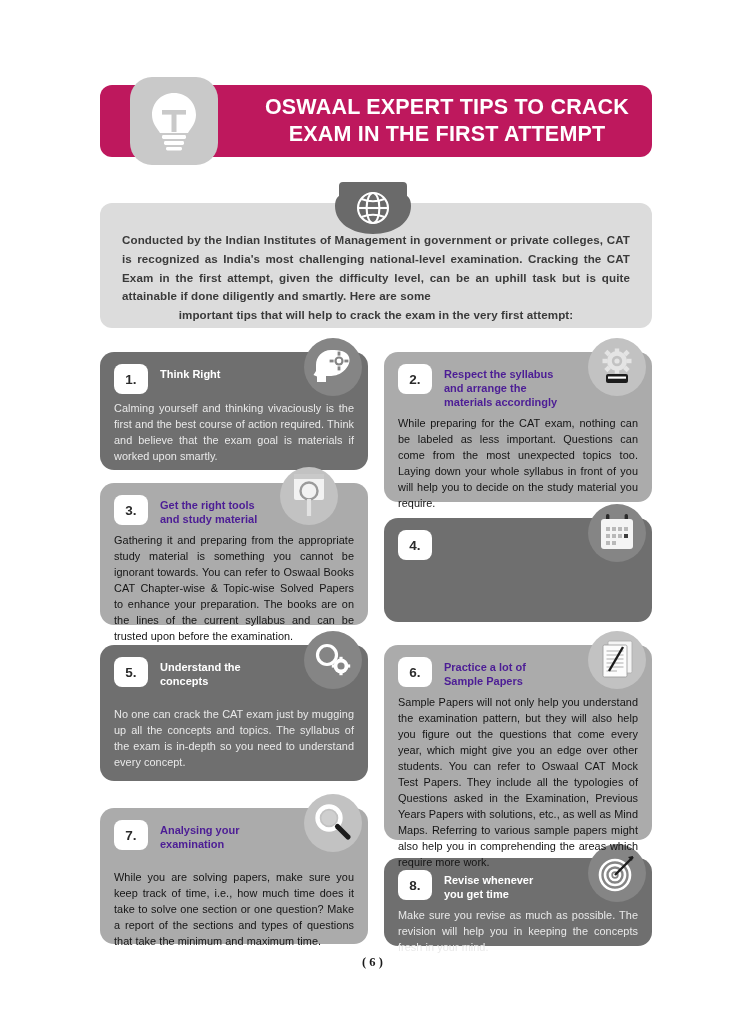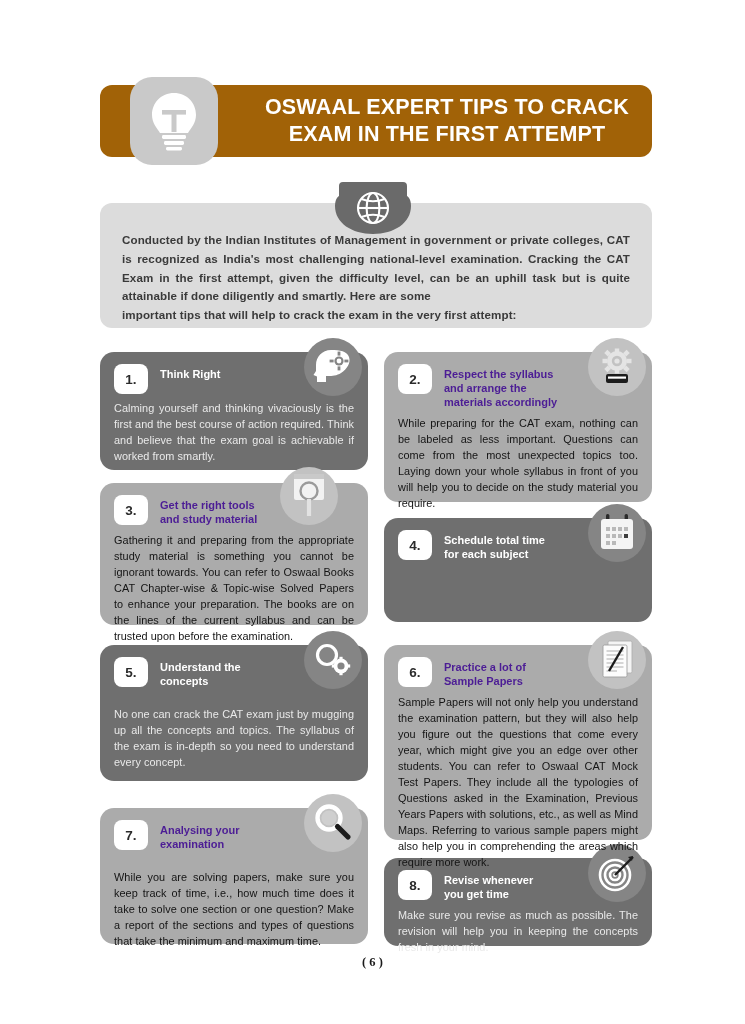--- a/index.html
+++ b/index.html
@@ -18,21 +18,21 @@
   
   .header-wrap {
     position: absolute;
     left: 100px; top: 85px;
     width: 552px; height: 72px;
   }
   .header-bar {
     position: absolute;
     left: 0; top: 0;
     width: 552px; height: 72px;
-    background: #a16207;
+    background: #be185d;
     border-radius: 12px;
     display: flex;
     align-items: center;
     justify-content: flex-end;
     padding-right: 10px;
   }
   .header-title {
     color: #ffffff;
     font-size: 21.5px;
     font-weight: bold;
@@ -74,21 +74,21 @@
   .intro-text {
     color: #3a3a3a;
     font-size: 11.6px;
     font-weight: bold;
     line-height: 1.62;
     text-align: justify;
     letter-spacing: 0.1px;
   }
   .intro-text .last-line {
     display: block;
-    text-align: left;
+    text-align: center;
   }
 
   
   .card {
     position: absolute;
     border-radius: 14px;
     padding: 12px 14px 12px 14px;
   }
   .card.dark  { background: #6f6f6f; }
   .card.light { background: #ababab; }
@@ -218,21 +218,21 @@
         </g>
         <circle cx="26" cy="12" r="2.4" fill="#ffffff"></circle>
       </svg>
     </div>
     <div class="card-head">
       <div class="num-chip">1.</div>
       <div class="card-title">
         <span>Think Right</span>
       </div>
     </div>
-    <div class="card-body">Calming yourself and thinking vivaciously is the first and the best course of action required. Think and believe that the exam goal is achievable if worked from smartly.</div>
+    <div class="card-body">Calming yourself and thinking vivaciously is the first and the best course of action required. Think and believe that the exam goal is materials if worked upon smartly.</div>
   </div>
 
   <div class="card light" style="left:384px; top:352px; width:268px; height:150px;">
     <div class="card-icon">
       <svg width="40" height="40" viewBox="0 0 40 40">
         <g fill="#e4e4e4">
           <circle cx="20" cy="14" r="10"></circle>
           <rect x="17.8" y="1.5" width="4.4" height="5"></rect>
           <rect x="17.8" y="21.5" width="4.4" height="5"></rect>
           <rect x="5.5" y="11.8" width="5" height="4.4"></rect>
@@ -294,24 +294,20 @@
           <rect x="21" y="21" width="4" height="4"></rect>
             <rect x="27" y="21" width="4" height="4"></rect>
           <rect x="9" y="28" width="4" height="4"></rect>
             <rect x="15" y="28" width="4" height="4"></rect>
         </g>
         <rect x="27" y="21" width="4" height="4" fill="#3c3c3c"></rect>
       </svg>
     </div>
     <div class="card-head">
       <div class="num-chip">4.</div>
-      <div class="card-title">
-        <span>Schedule total time</span><br>
-        <span>for each subject</span>
-      </div>
     </div>
   </div>
 
   <div class="card dark" style="left:100px; top:645px; width:268px; height:136px;">
     <div class="card-icon">
       <svg width="40" height="34" viewBox="0 0 40 34">
         <circle cx="14" cy="12" r="9.5" fill="none" stroke="#ffffff" stroke-width="3.2"></circle>
         <g fill="#ffffff">
           <circle cx="28" cy="23" r="7.4"></circle>
           <rect x="26.4" y="13.8" width="3.2" height="3.8"></rect>

